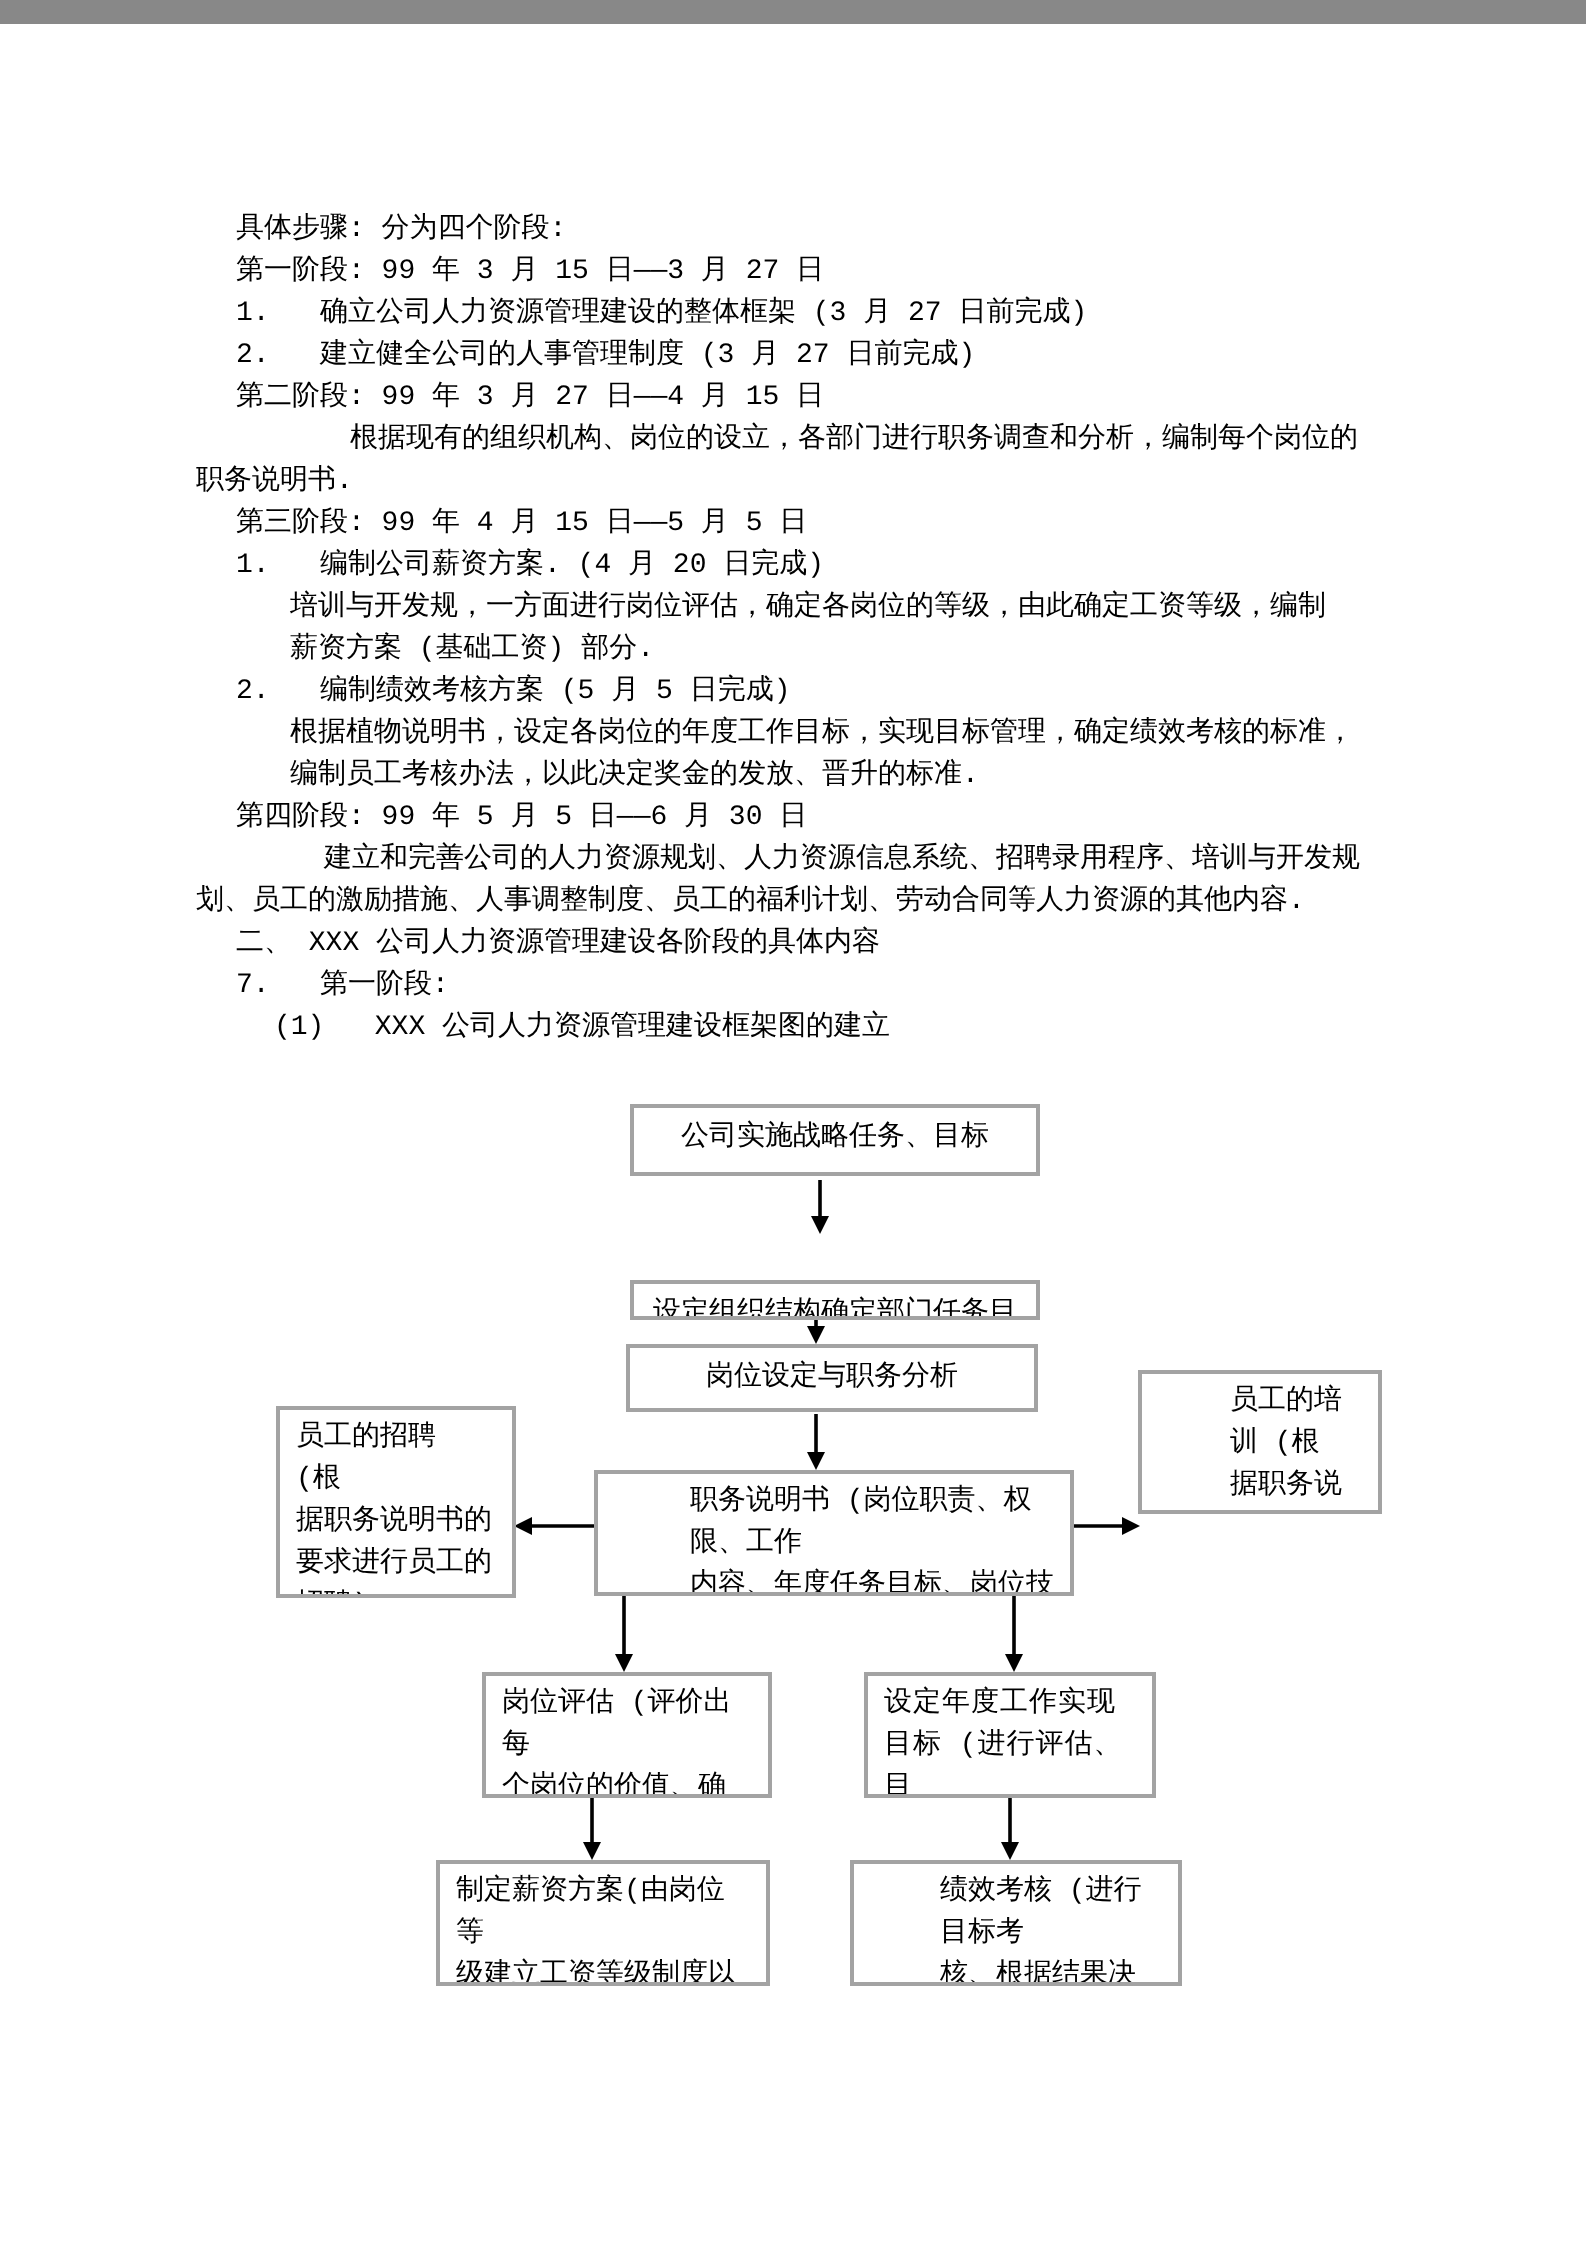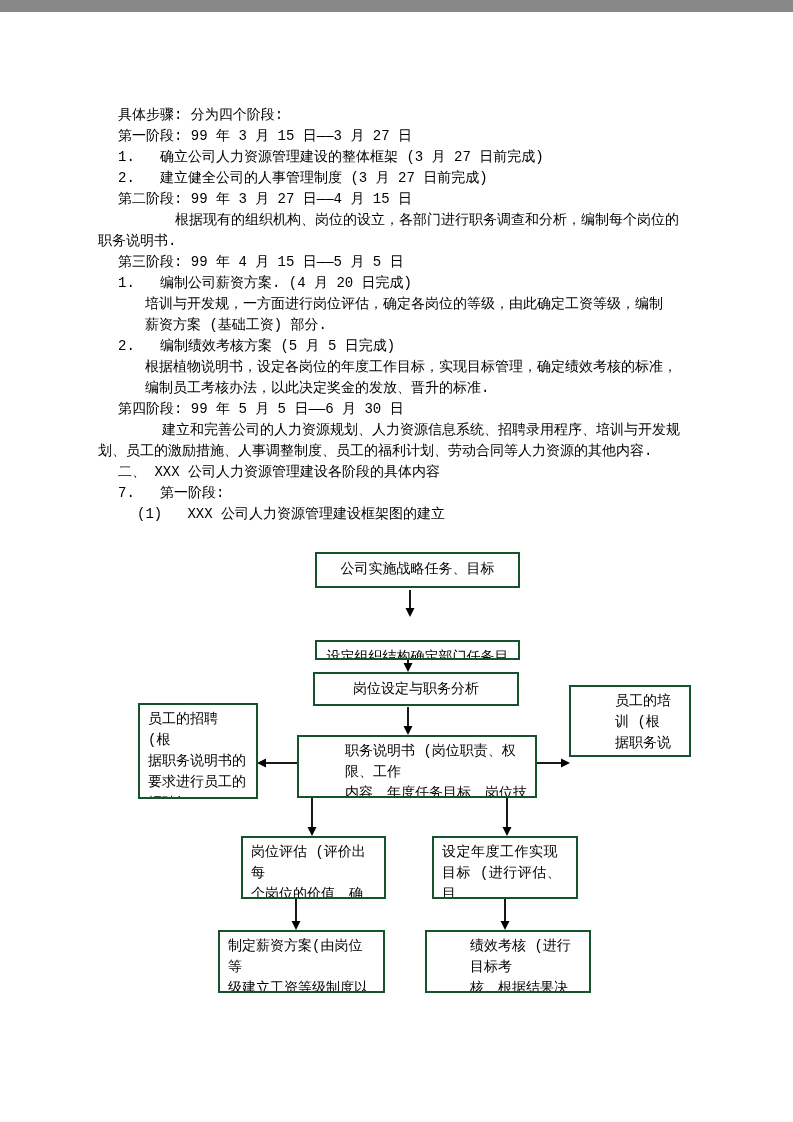--- a/index.html
+++ b/index.html
@@ -26,21 +26,21 @@
   .in39{margin-left:39px;}
   .in47{margin-left:47px;}
   .in64{margin-left:64px;}
   .in77{margin-left:77px;}
   
   .flow{position:absolute;left:0;top:0;width:793px;height:1122px;}
   .arrows{position:absolute;left:0;top:0;}
   .node{
     position:absolute;
     box-sizing:border-box;
-    border:2px solid #14532d;
+    border:2px solid #a3a3a3;
     background:#fff;
     font-size:14px;
     line-height:21px;
     padding:4px 8px 0 8px;
     overflow:hidden;
     white-space:pre-line;
   }
   .node.center{text-align:center;padding-top:5px;}
   .n1{left:315px;top:540px;width:205px;height:36px;}
   .n2{left:315px;top:628px;width:205px;height:20px;}

